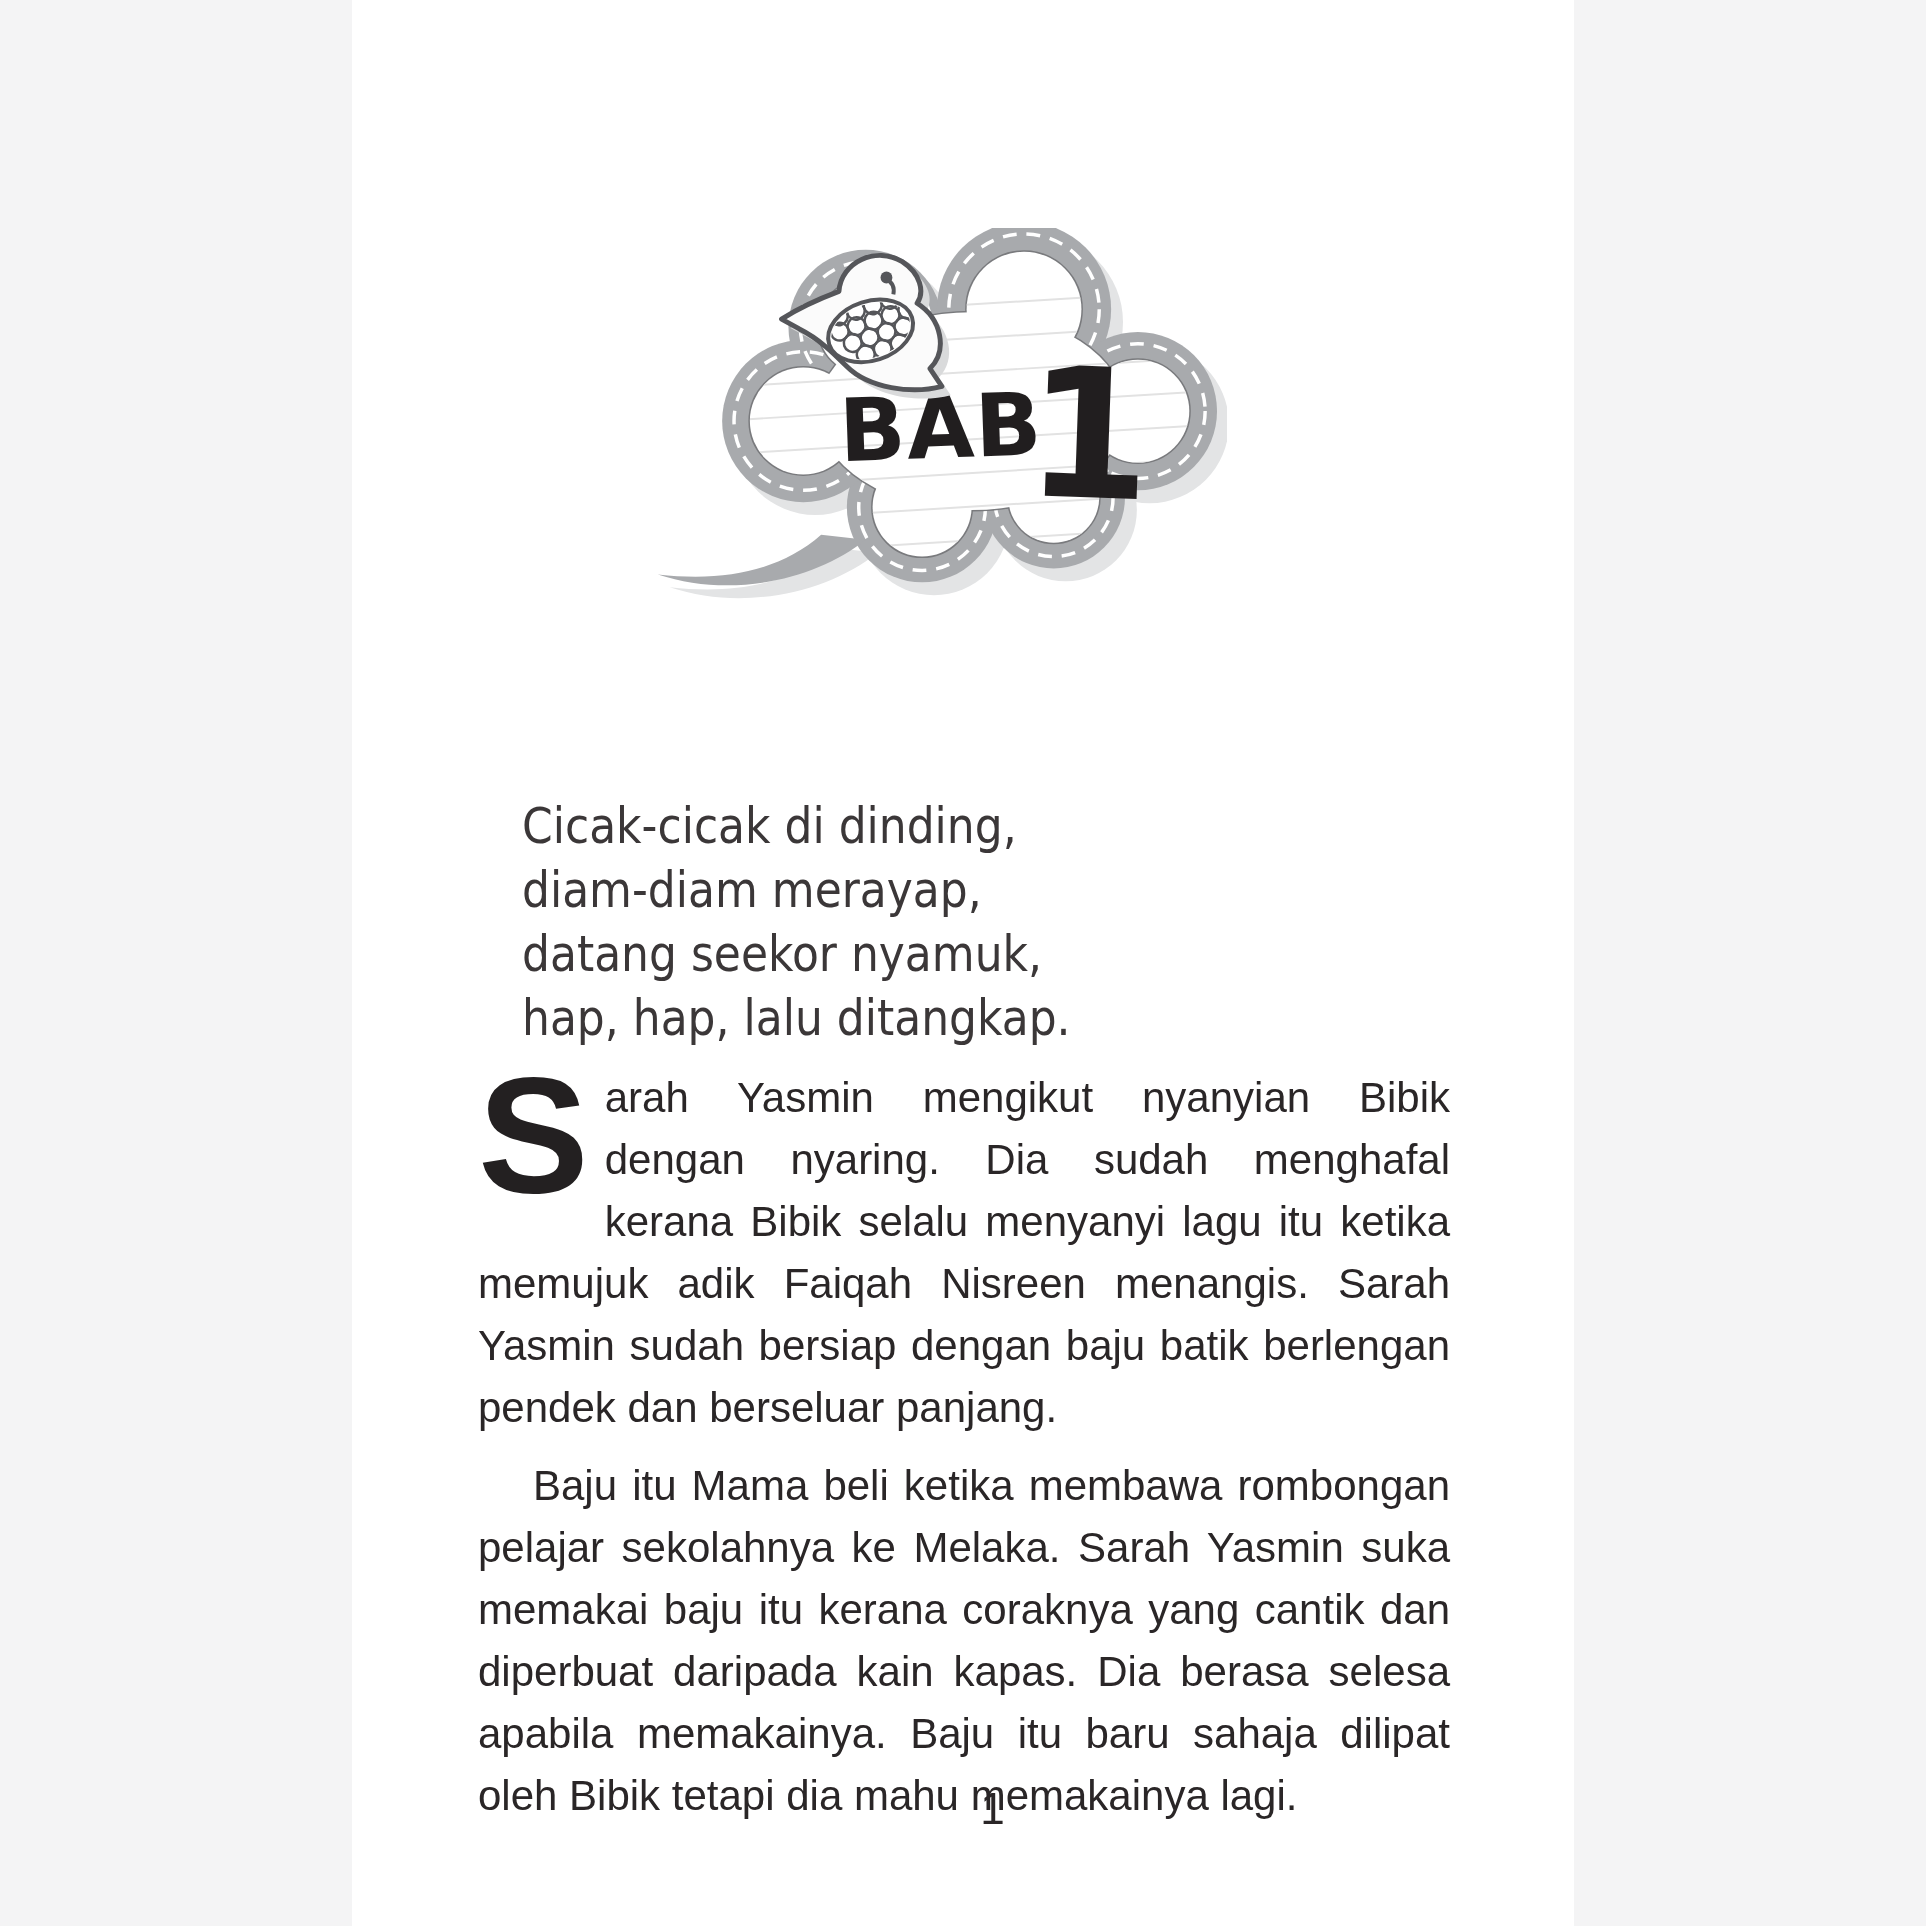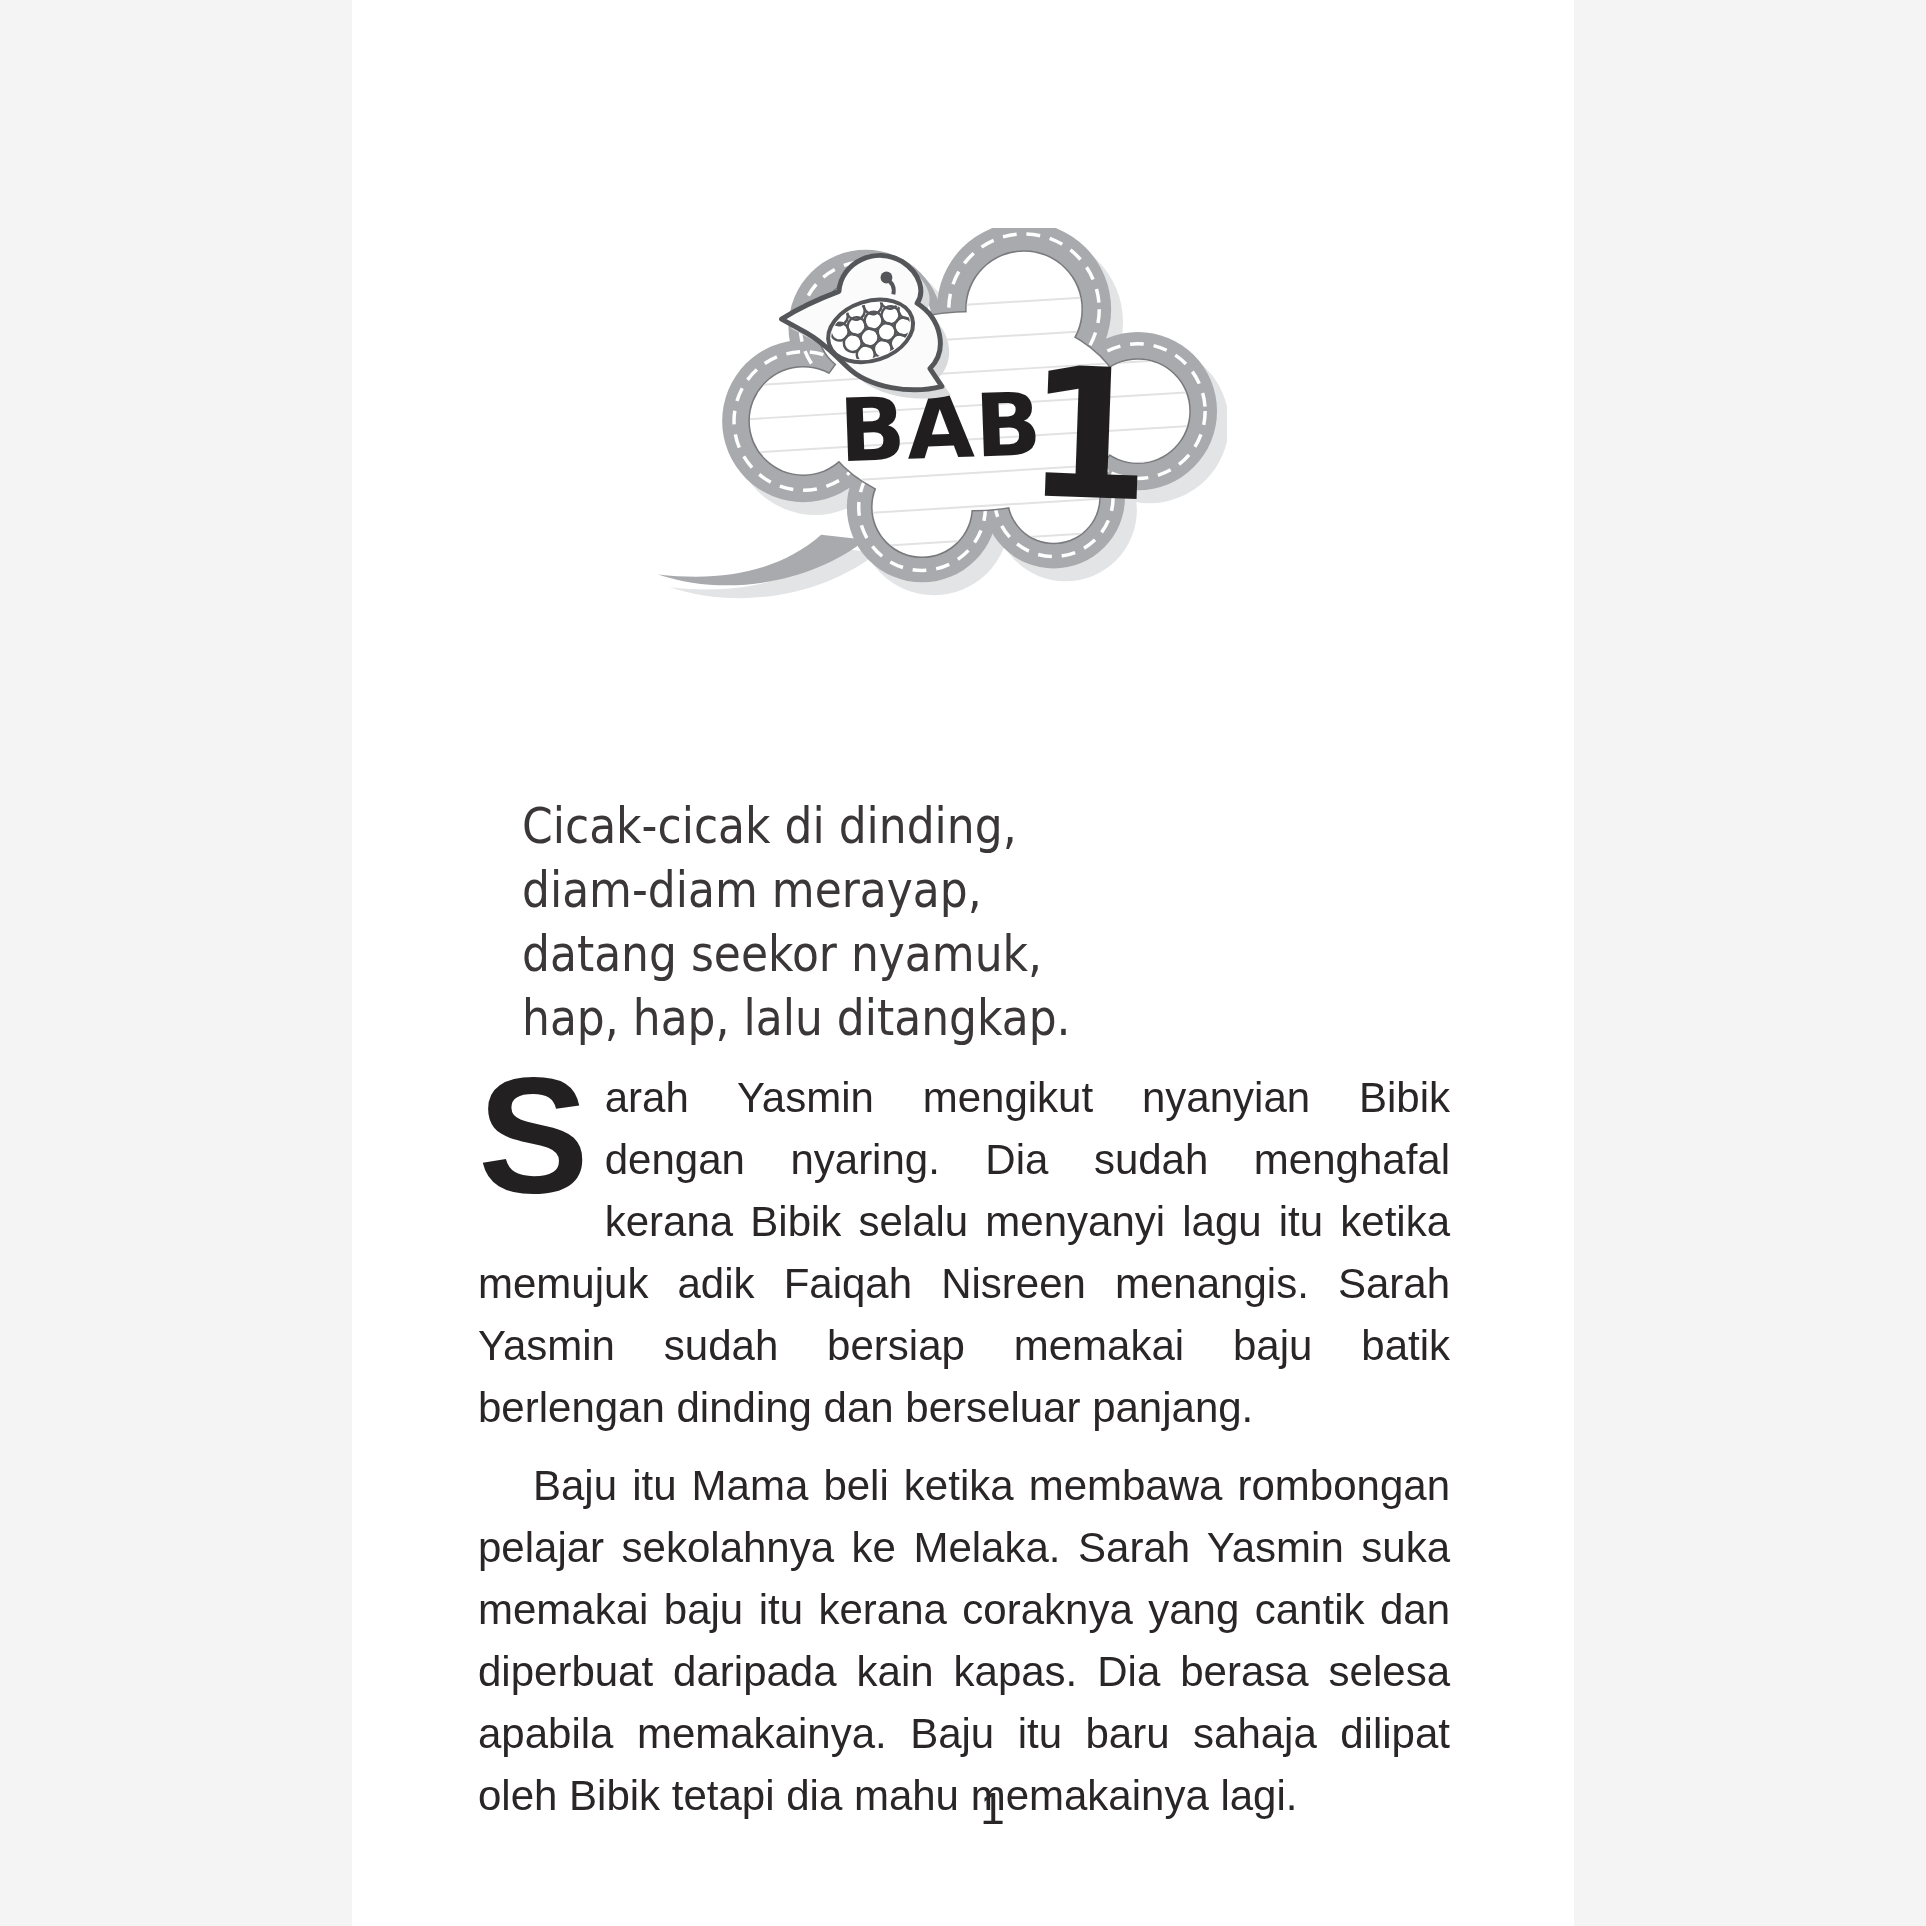--- a/index.html
+++ b/index.html
@@ -170,21 +170,21 @@
 
     <div class="poem">
       <div class="poem-line">Cicak-cicak di dinding,</div>
       <div class="poem-line">diam-diam merayap,</div>
       <div class="poem-line">datang seekor nyamuk,</div>
       <div class="poem-line">hap, hap, lalu ditangkap.</div>
     </div>
 
     <div class="text-col">
       <p>
-        <span class="dropcap">S</span><span>arah Yasmin mengikut nyanyian Bibik dengan nyaring. Dia sudah menghafal kerana Bibik selalu menyanyi lagu itu ketika memujuk adik Faiqah Nisreen menangis. Sarah Yasmin sudah bersiap memakai baju batik berlengan dinding dan berseluar panjang.</span>
+        <span class="dropcap">S</span><span>arah Yasmin mengikut nyanyian Bibik dengan nyaring. Dia sudah menghafal kerana Bibik selalu menyanyi lagu itu ketika memujuk adik Faiqah Nisreen menangis. Sarah Yasmin sudah bersiap dengan baju batik berlengan pendek dan berseluar panjang.</span>
       </p>
       <p class="para2">Baju itu Mama beli ketika membawa rombongan pelajar sekolahnya ke Melaka. Sarah Yasmin suka memakai baju itu kerana coraknya yang cantik dan diperbuat daripada kain kapas. Dia berasa selesa apabila memakainya. Baju itu baru sahaja dilipat oleh Bibik tetapi dia mahu memakainya lagi.</p>
     </div>
 
     <div class="pageno">1</div>
 
   </div>
 </div>
 
 

